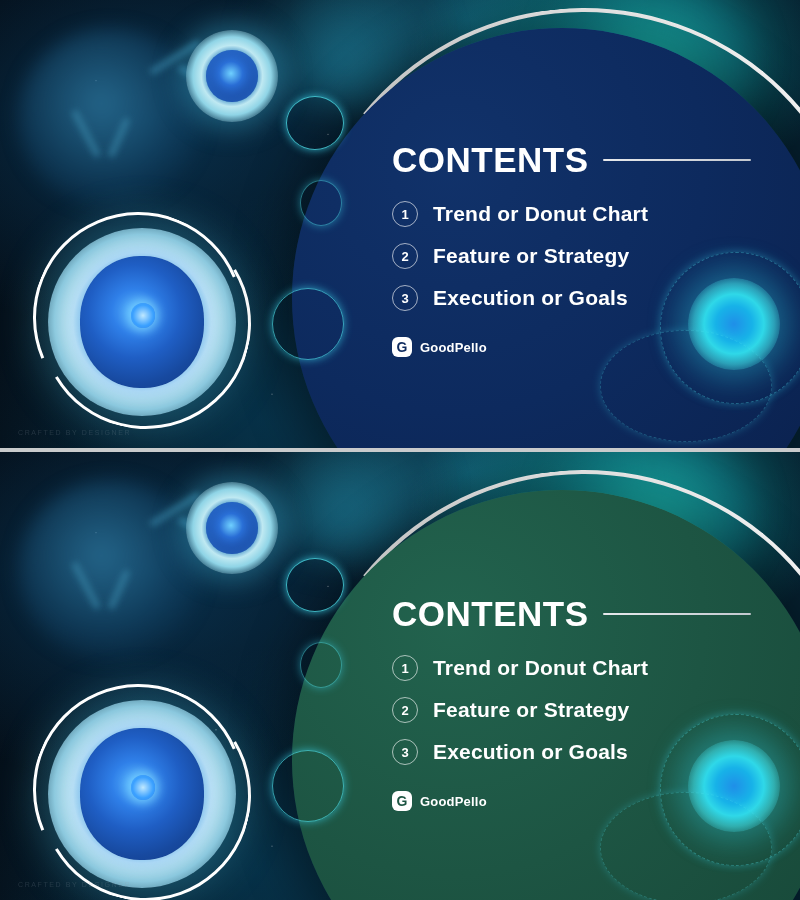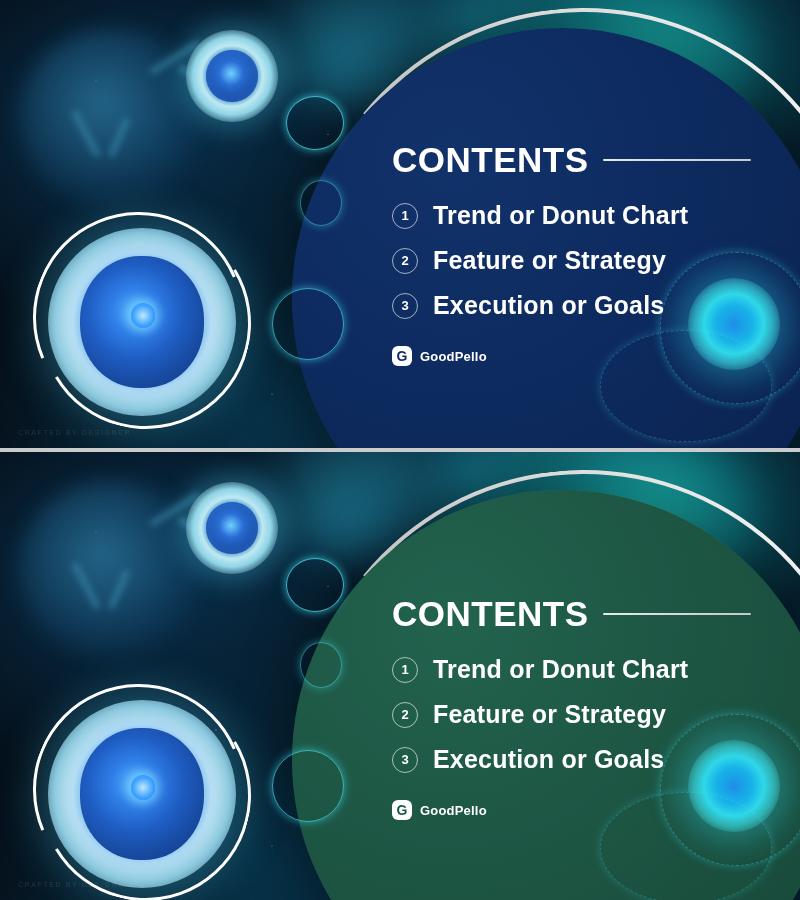--- a/index.html
+++ b/index.html
@@ -93,21 +93,21 @@
   .title-row{display:flex;align-items:center;gap:14px;}
   .title{font-size:35px;font-weight:bold;letter-spacing:.5px;line-height:1;color:#fff;
     font-family:"Liberation Sans",sans-serif;}
   .rule{height:2px;width:148px;background:linear-gradient(90deg,#e7e9ec,#c3c8cf);border-radius:1px;}
 
   .list{margin-top:24px;display:flex;flex-direction:column;gap:16px;}
   .item{display:flex;align-items:center;gap:15px;}
   .num{width:24px;height:24px;border-radius:50%;border:1.4px solid rgba(255,255,255,.62);
     display:flex;align-items:center;justify-content:center;font-size:13px;font-weight:bold;color:#fff;
     flex:0 0 24px;}
-  .item-label{font-size:25px;font-weight:bold;color:#fff;letter-spacing:.2px;}
+  .item-label{font-size:21px;font-weight:bold;color:#fff;letter-spacing:.2px;}
 
   .logo{margin-top:26px;display:flex;align-items:center;gap:8px;}
   .logo-mark{width:20px;height:20px;border-radius:6px;background:#fff;display:flex;align-items:center;
     justify-content:center;}
   .logo-g{font-size:14px;font-weight:bold;line-height:1;}
   .logo-text{font-size:13px;font-weight:bold;color:#fff;letter-spacing:.2px;}
 
   .watermark{position:absolute;left:18px;font-size:7px;letter-spacing:1.6px;
     color:rgba(150,165,175,.20);font-family:"Liberation Sans",sans-serif;white-space:nowrap;}
 </style>

